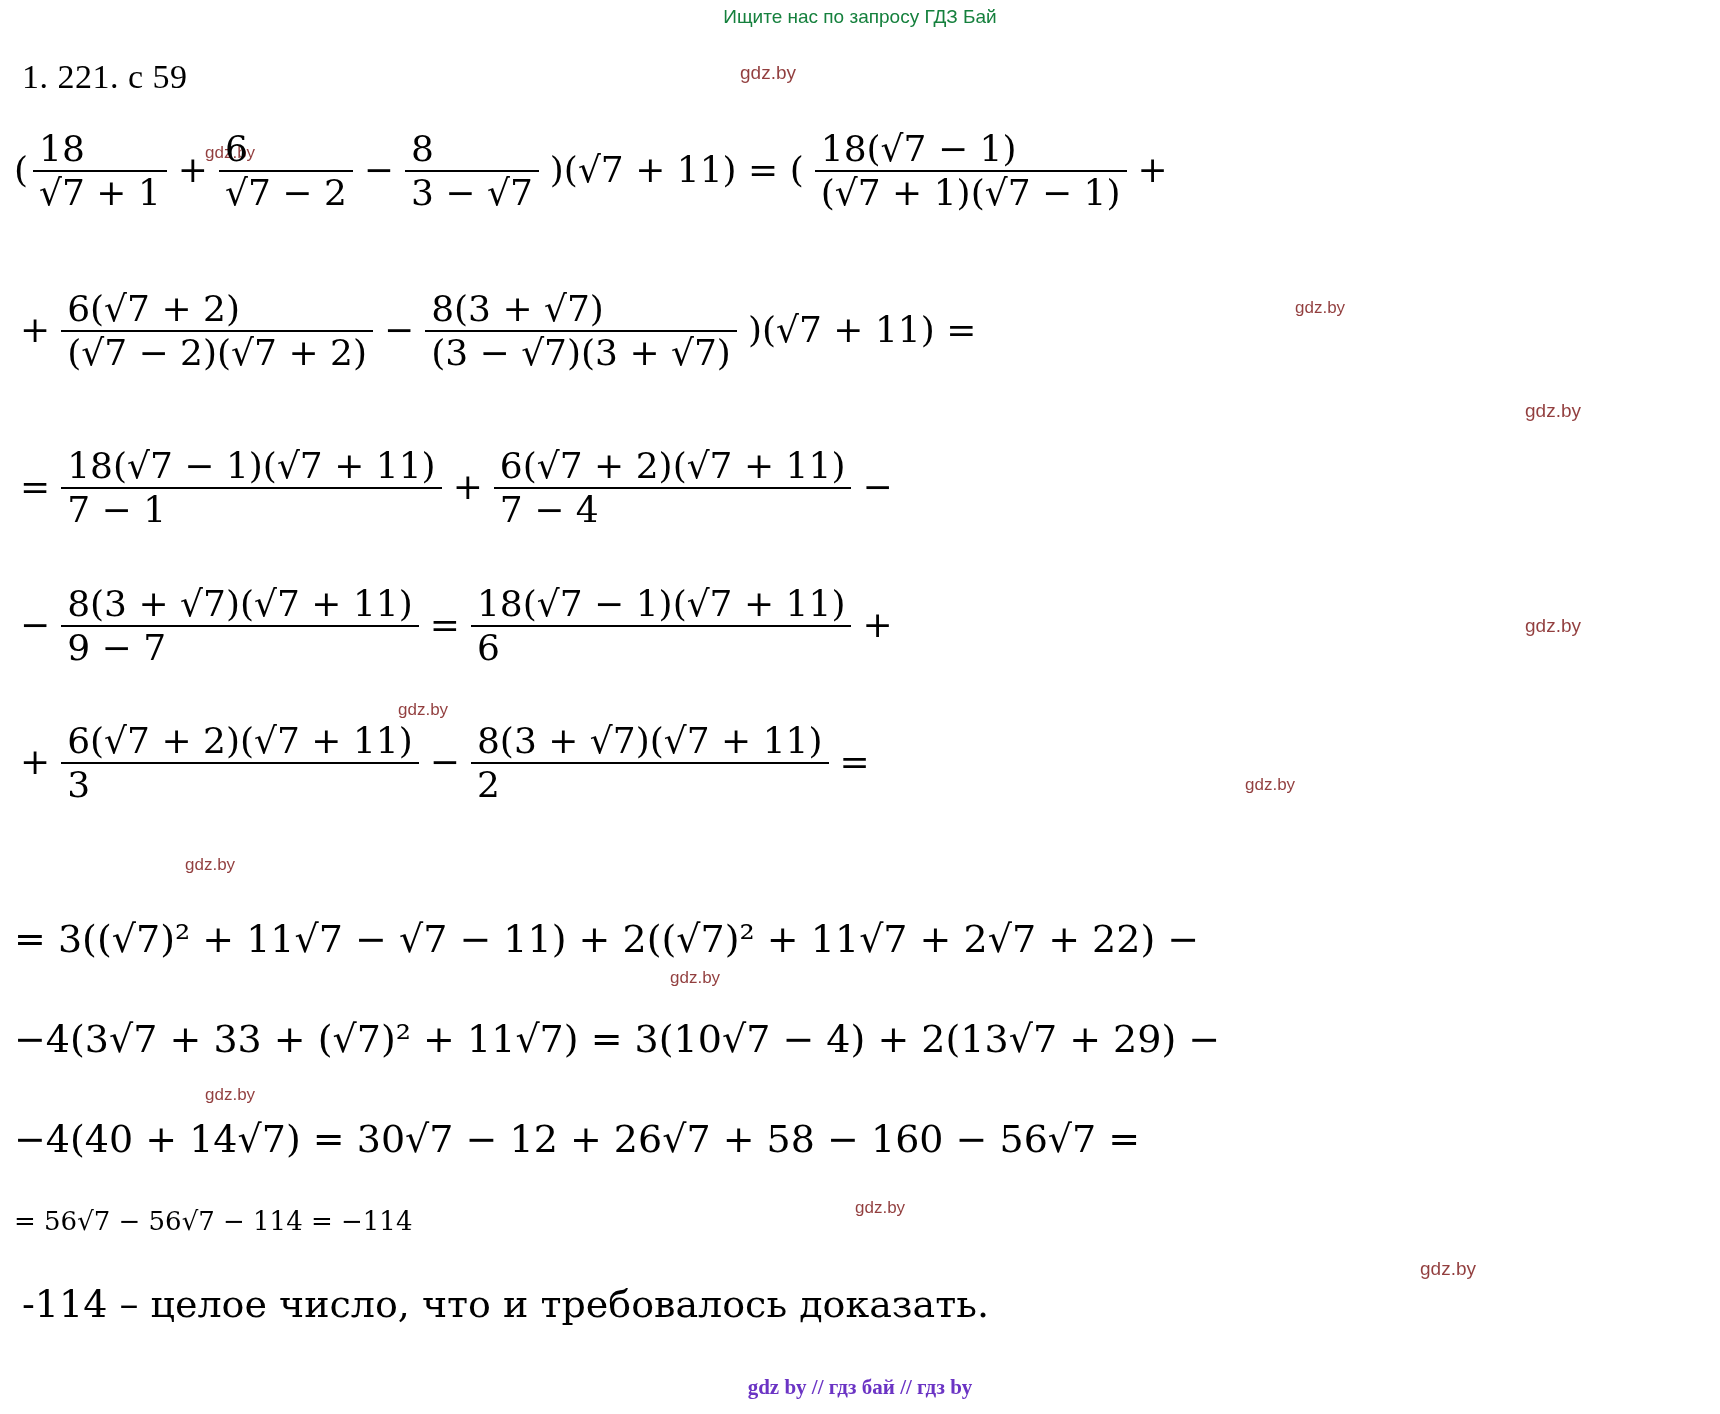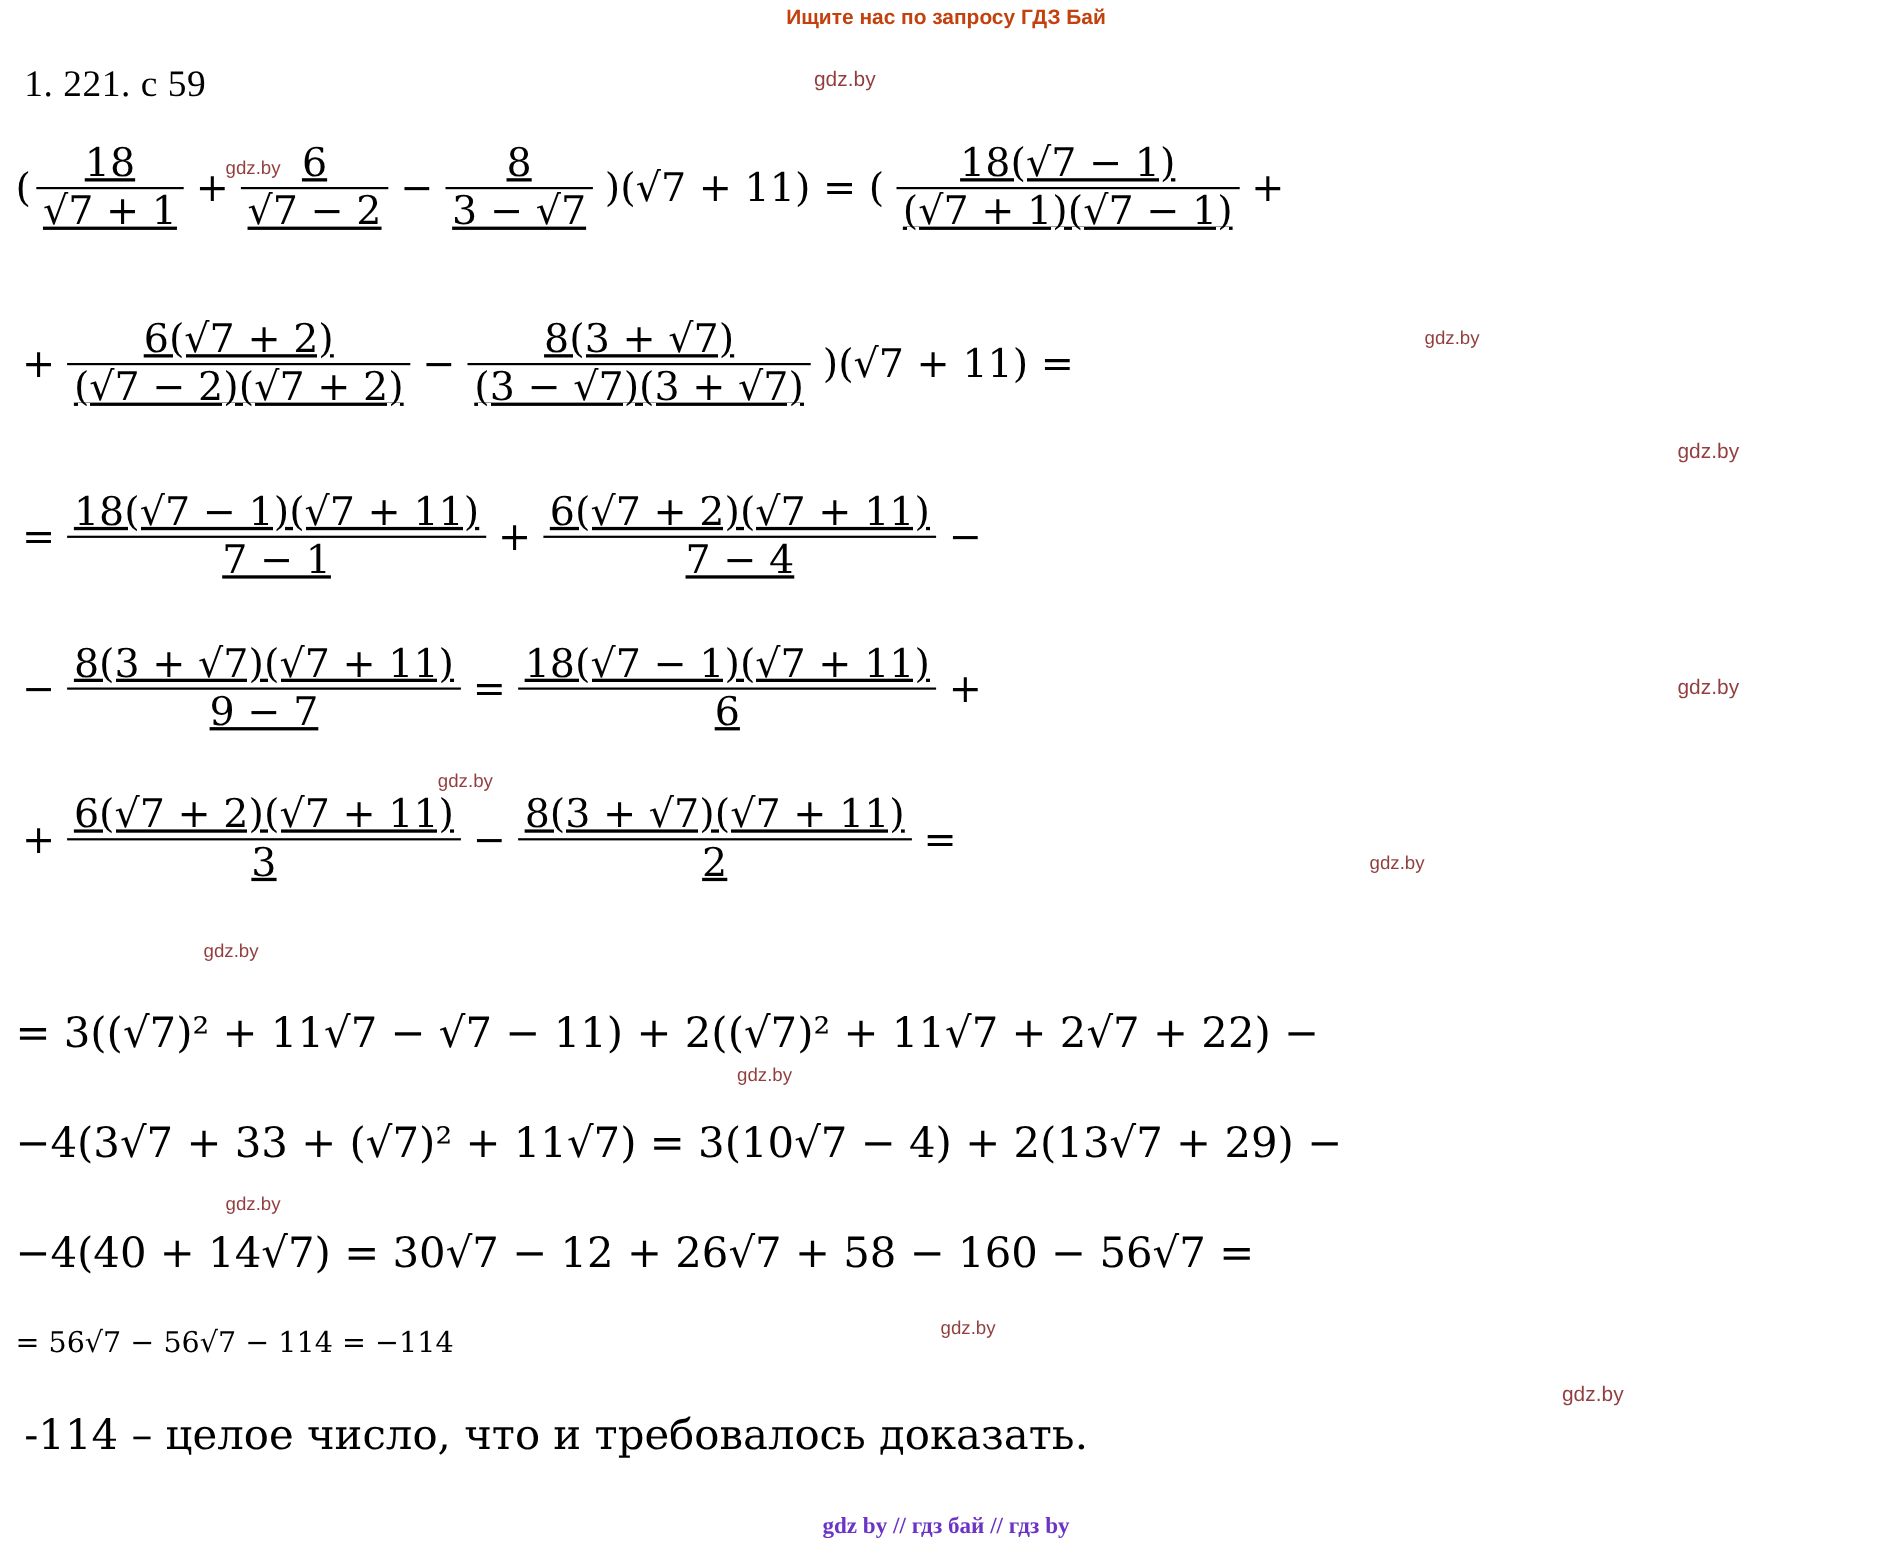--- a/index.html
+++ b/index.html
@@ -14,23 +14,23 @@
     font-family: "Liberation Serif", serif;
     color: #000000;
     overflow: hidden;
   }
   .top-banner {
     position: absolute;
     top: 6px;
     left: 0;
     width: 100%;
     text-align: center;
-    color: #c2410c;
+    color: #15803d;
     font-family: "Liberation Sans", sans-serif;
-    font-weight: bold;
+    font-weight: normal;
     font-size: 19px;
   }
   .bottom-banner {
     position: absolute;
     bottom: 14px;
     left: 0;
     width: 100%;
     text-align: center;
     color: #6b34c4;
     font-family: Liberation Serif, serif;
@@ -58,25 +58,24 @@
     position: absolute;
     font-family: "DejaVu Serif", serif;
     font-size: 36px;
     white-space: nowrap;
     line-height: 1;
   }
   
   .frac {
     display: inline-block;
     vertical-align: middle;
-    text-align: center;
+    text-align: left;
     margin: 0 5px;
     position: relative;
     top: -2px;
-    text-decoration: underline;
   }
   .frac .num, .frac .den {
     display: block;
     padding: 0 6px;
     line-height: 1.18;
   }
   .frac .num { border-bottom: 2.4px solid #000; }
   .op { padding: 0 6px; }
 </style>
 </head>

